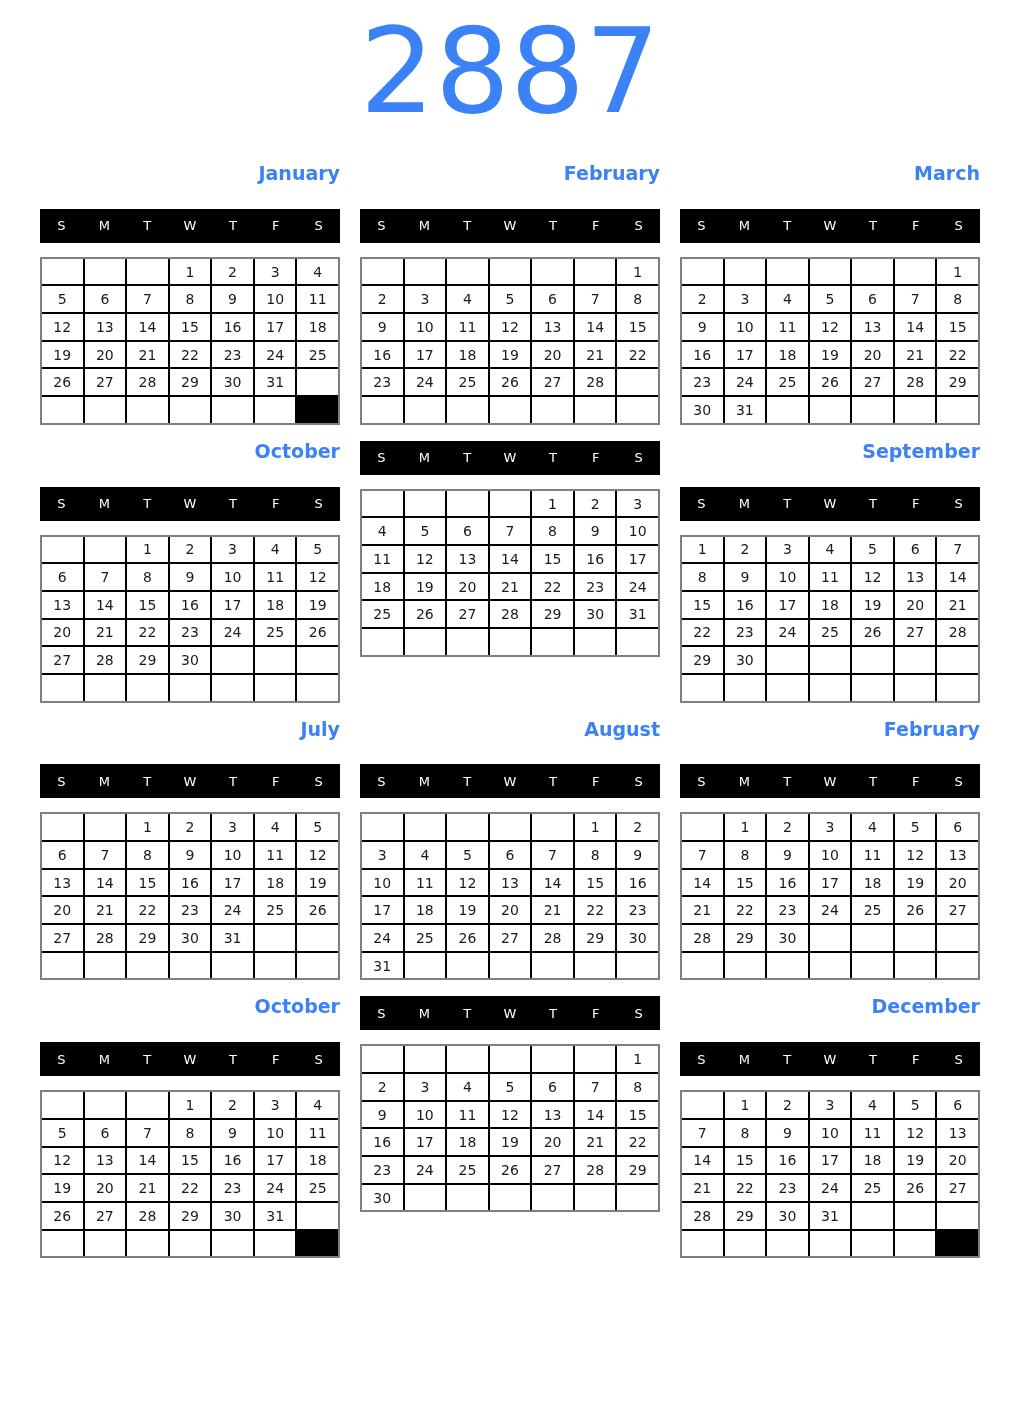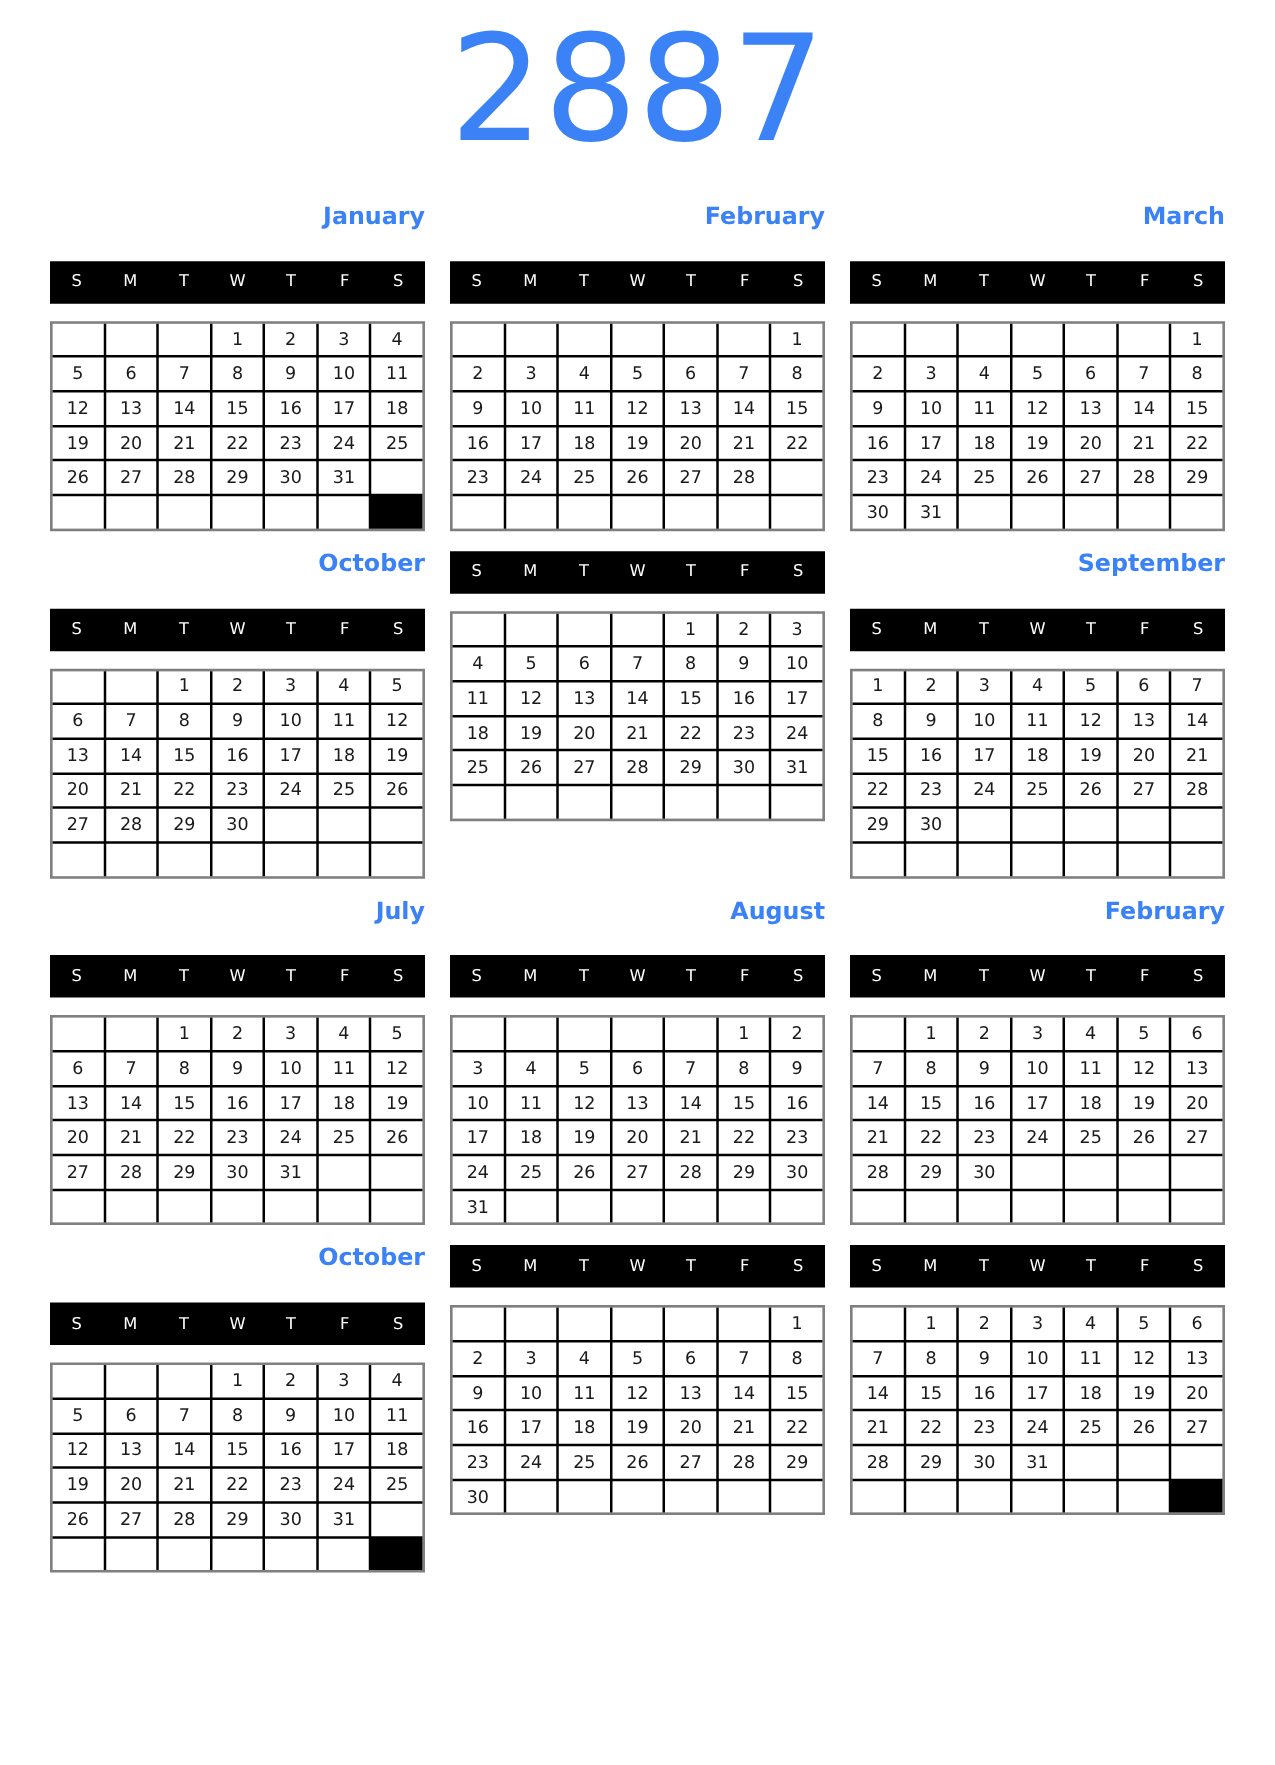--- a/index.html
+++ b/index.html
@@ -720,20 +720,21 @@
             <div class="day-cell"></div>
             <div class="day-cell"></div>
             <div class="day-cell"></div>
             <div class="day-cell"></div>
             <div class="day-cell"></div>
           </div>
     </div>
   </section>
 
   <section class="month">
+    <h2 class="month-name">December</h2>
     <div class="dow-header">
           <div class="dow-cell">S</div>
           <div class="dow-cell">M</div>
           <div class="dow-cell">T</div>
           <div class="dow-cell">W</div>
           <div class="dow-cell">T</div>
           <div class="dow-cell">F</div>
           <div class="dow-cell">S</div>
         </div>
     <div class="grid-frame">

